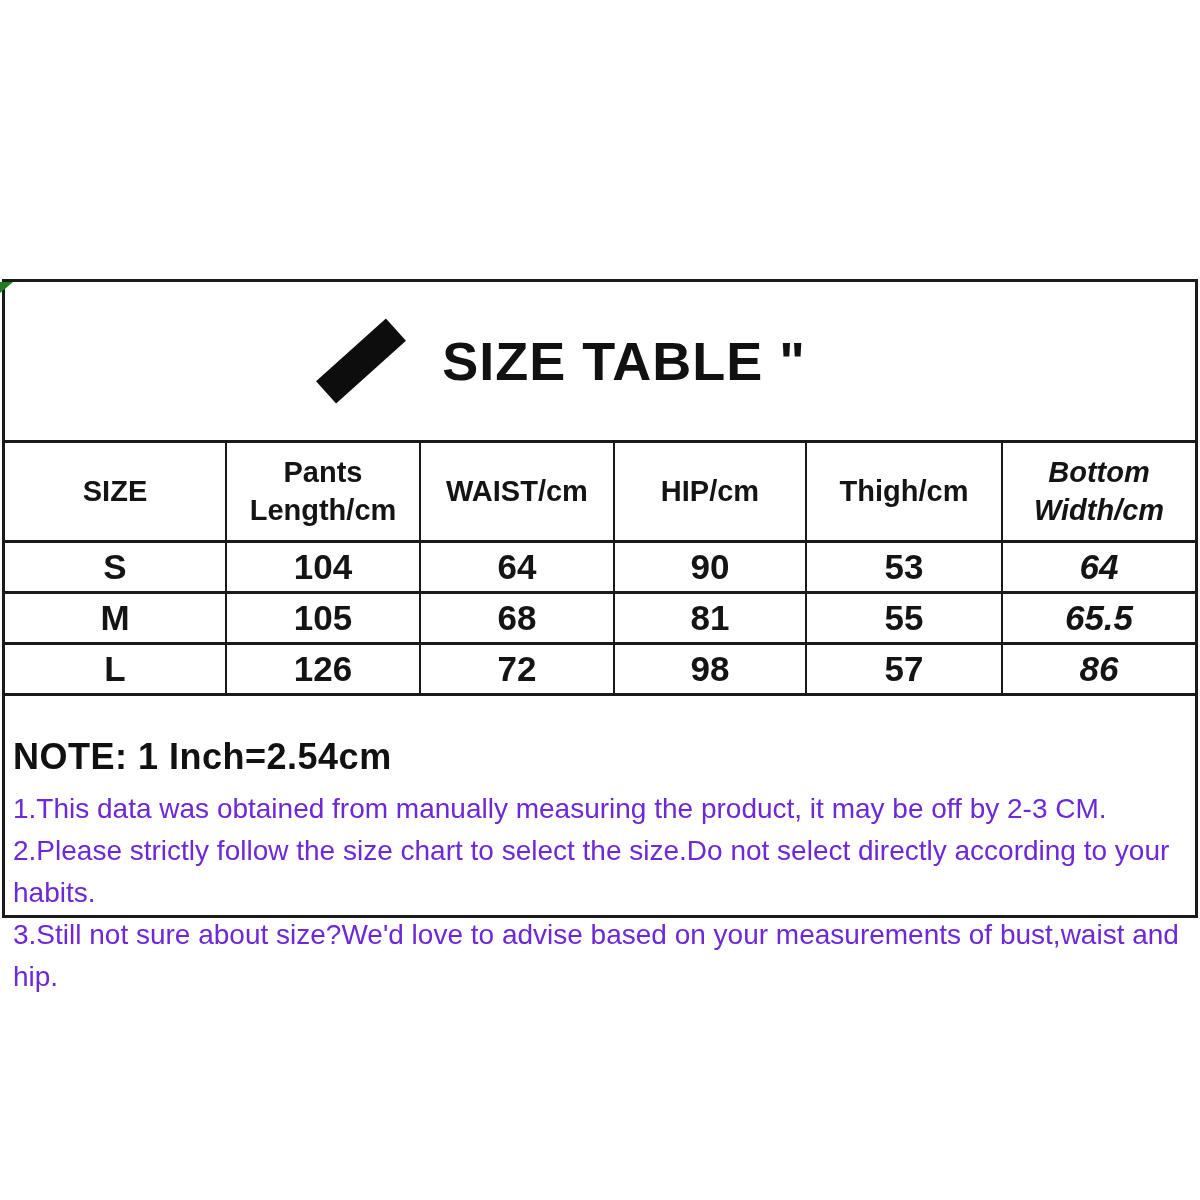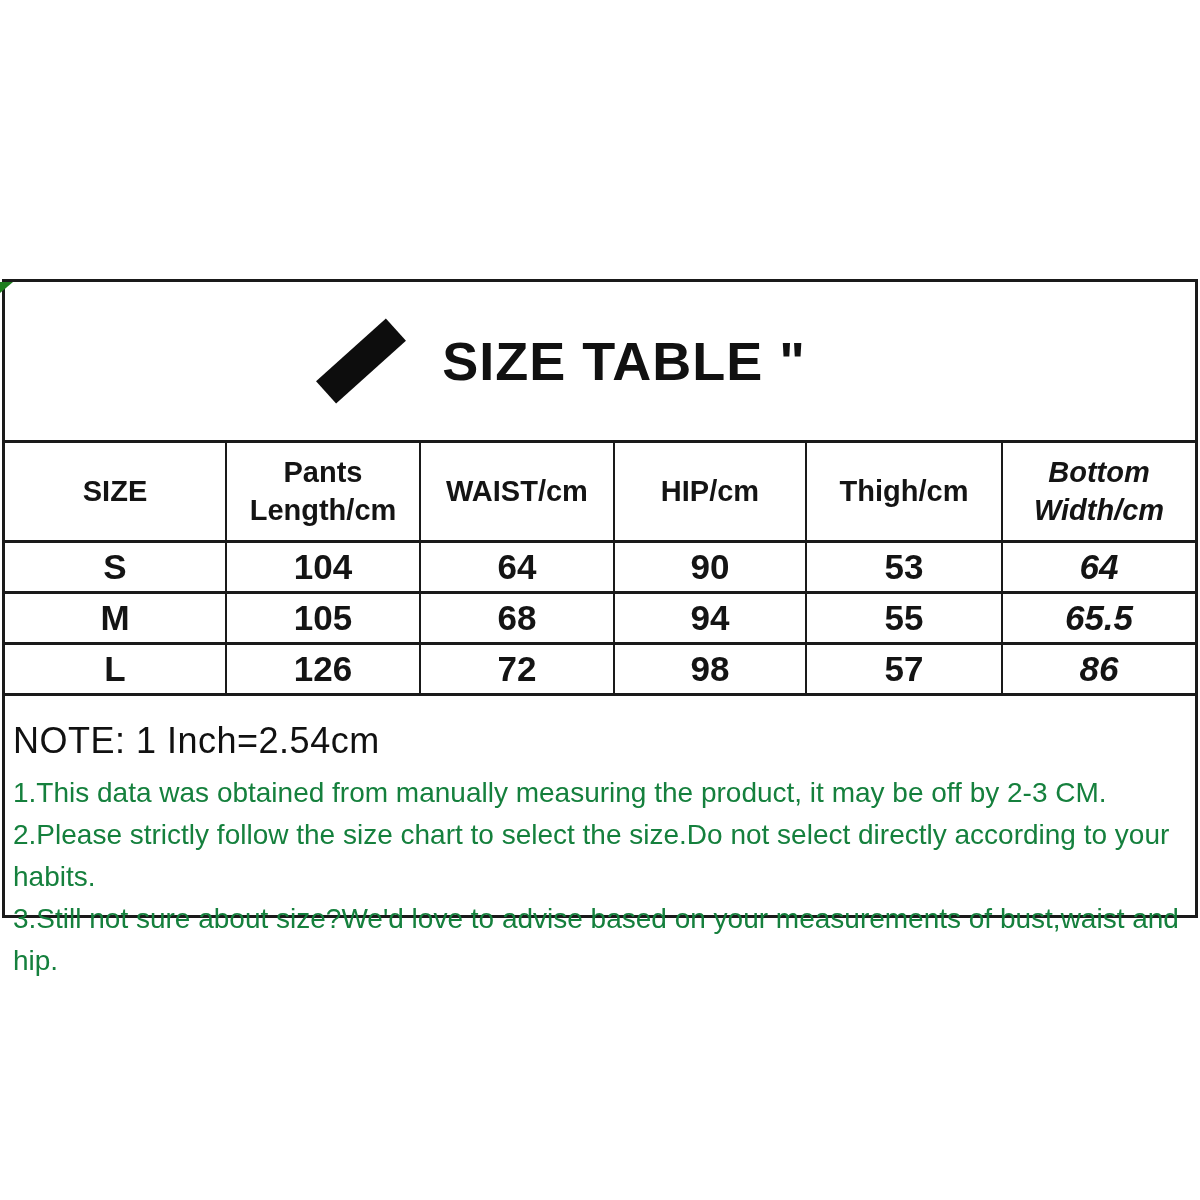--- a/index.html
+++ b/index.html
@@ -83,30 +83,30 @@
   }
   .size-table td {
     height: 48px;
     font-size: 35px;
   }
 
   
   .notes { padding: 24px 12px 0 8px; }
   .note-heading {
     font-size: 36px;
-    font-weight: 400;
+    font-weight: 700;
     color: #111111;
-    margin: 0 0 10px 0;
+    margin: 16px 0 10px 0;
     letter-spacing: 0.5px;
   }
   .note-item {
     font-size: 28px;
     line-height: 42px;
     font-weight: 400;
-    color: #15803d;
+    color: #6d28d9;
   }
 </style>
 </head>
 <body>
 
 <div class="corner-accent"></div>
 
 <div class="frame">
 
   <div class="title-row">
@@ -141,21 +141,21 @@
         <td>104</td>
         <td>64</td>
         <td>90</td>
         <td>53</td>
         <td>64</td>
       </tr>
       <tr>
         <td>M</td>
         <td>105</td>
         <td>68</td>
-        <td>94</td>
+        <td>81</td>
         <td>55</td>
         <td>65.5</td>
       </tr>
       <tr>
         <td>L</td>
         <td>126</td>
         <td>72</td>
         <td>98</td>
         <td>57</td>
         <td>86</td>

